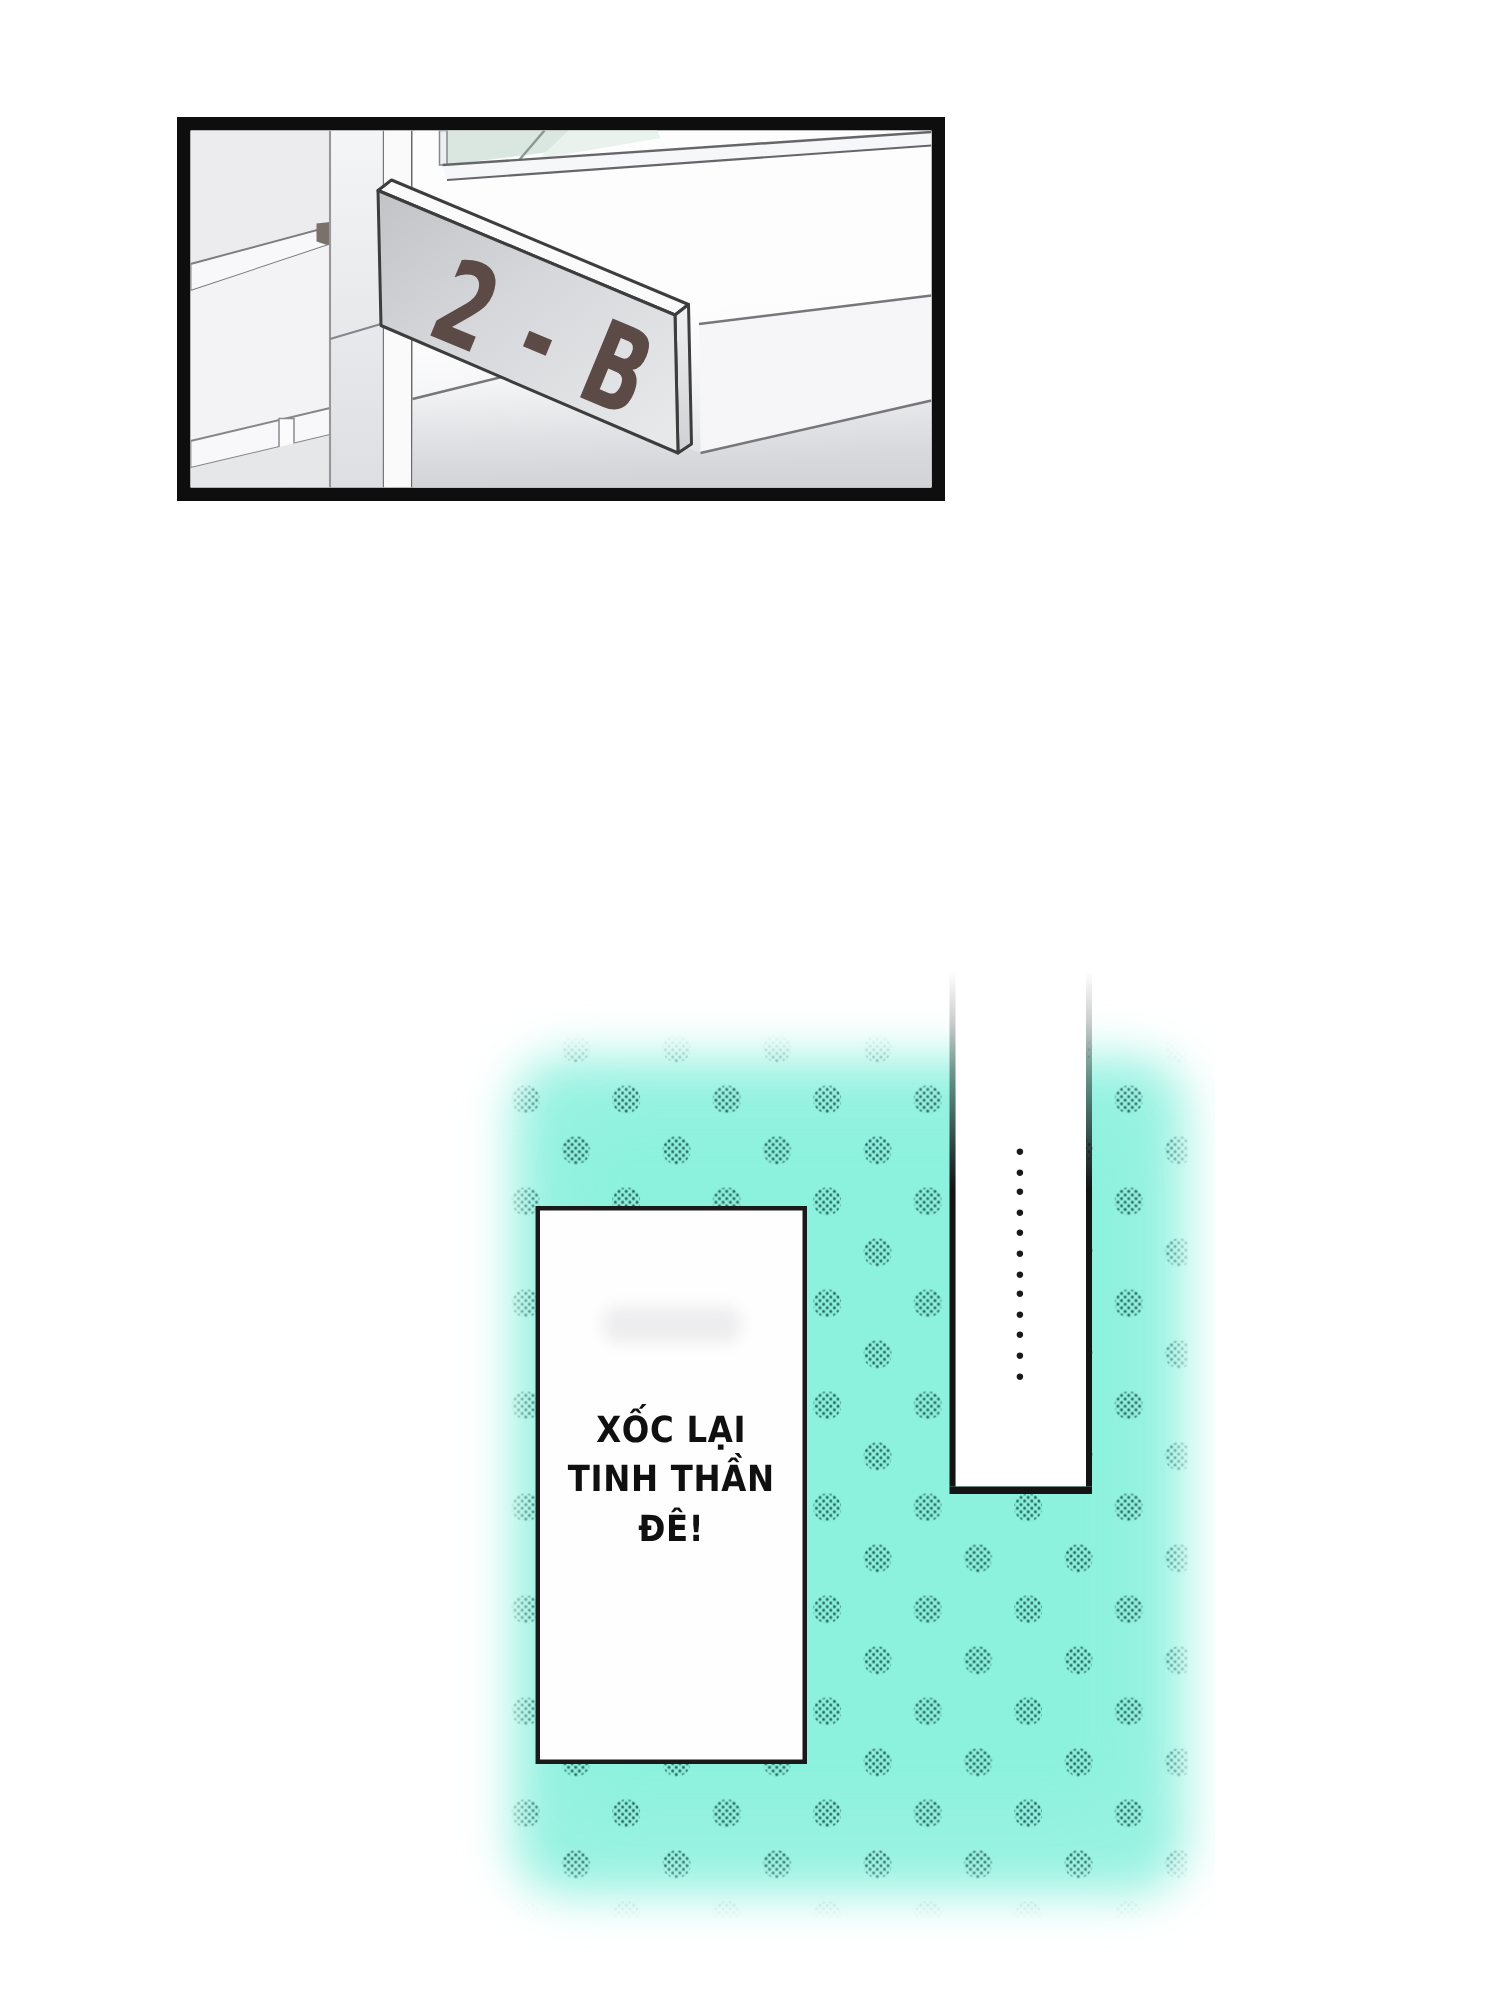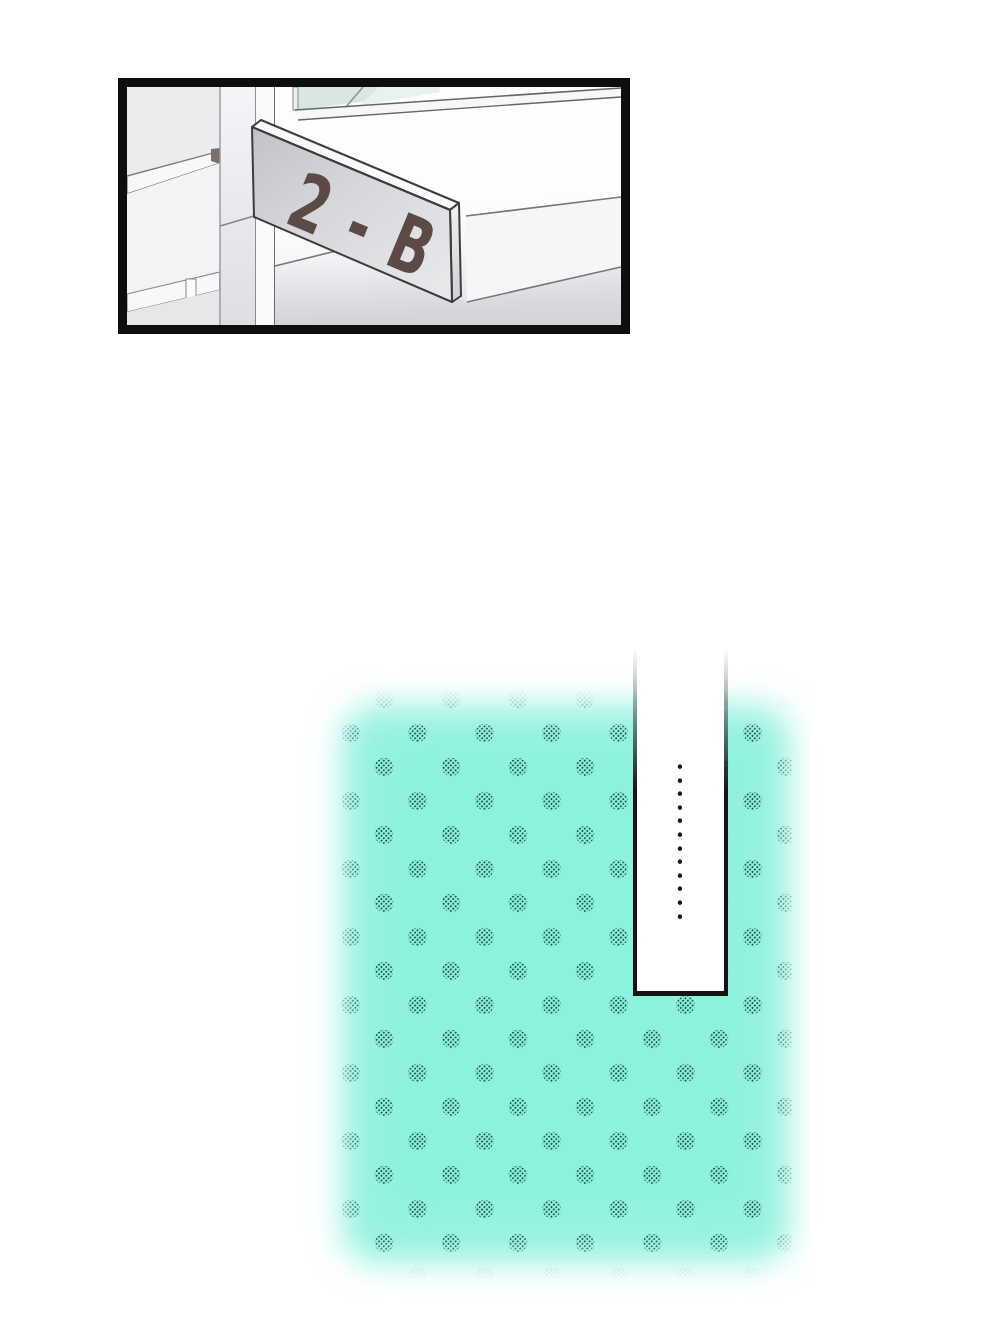--- a/index.html
+++ b/index.html
@@ -169,14 +169,20 @@
 •
 •
 •
 •
 •
 •
 •
 •
 •</div>
 
+  <div class="speech-box">
+    <div class="ghost"></div>
+    <div class="speech-text">XỐC LẠI
+TINH THẦN
+ĐÊ!</div>
+  </div>
 
 </div>
 
 </body></html>

